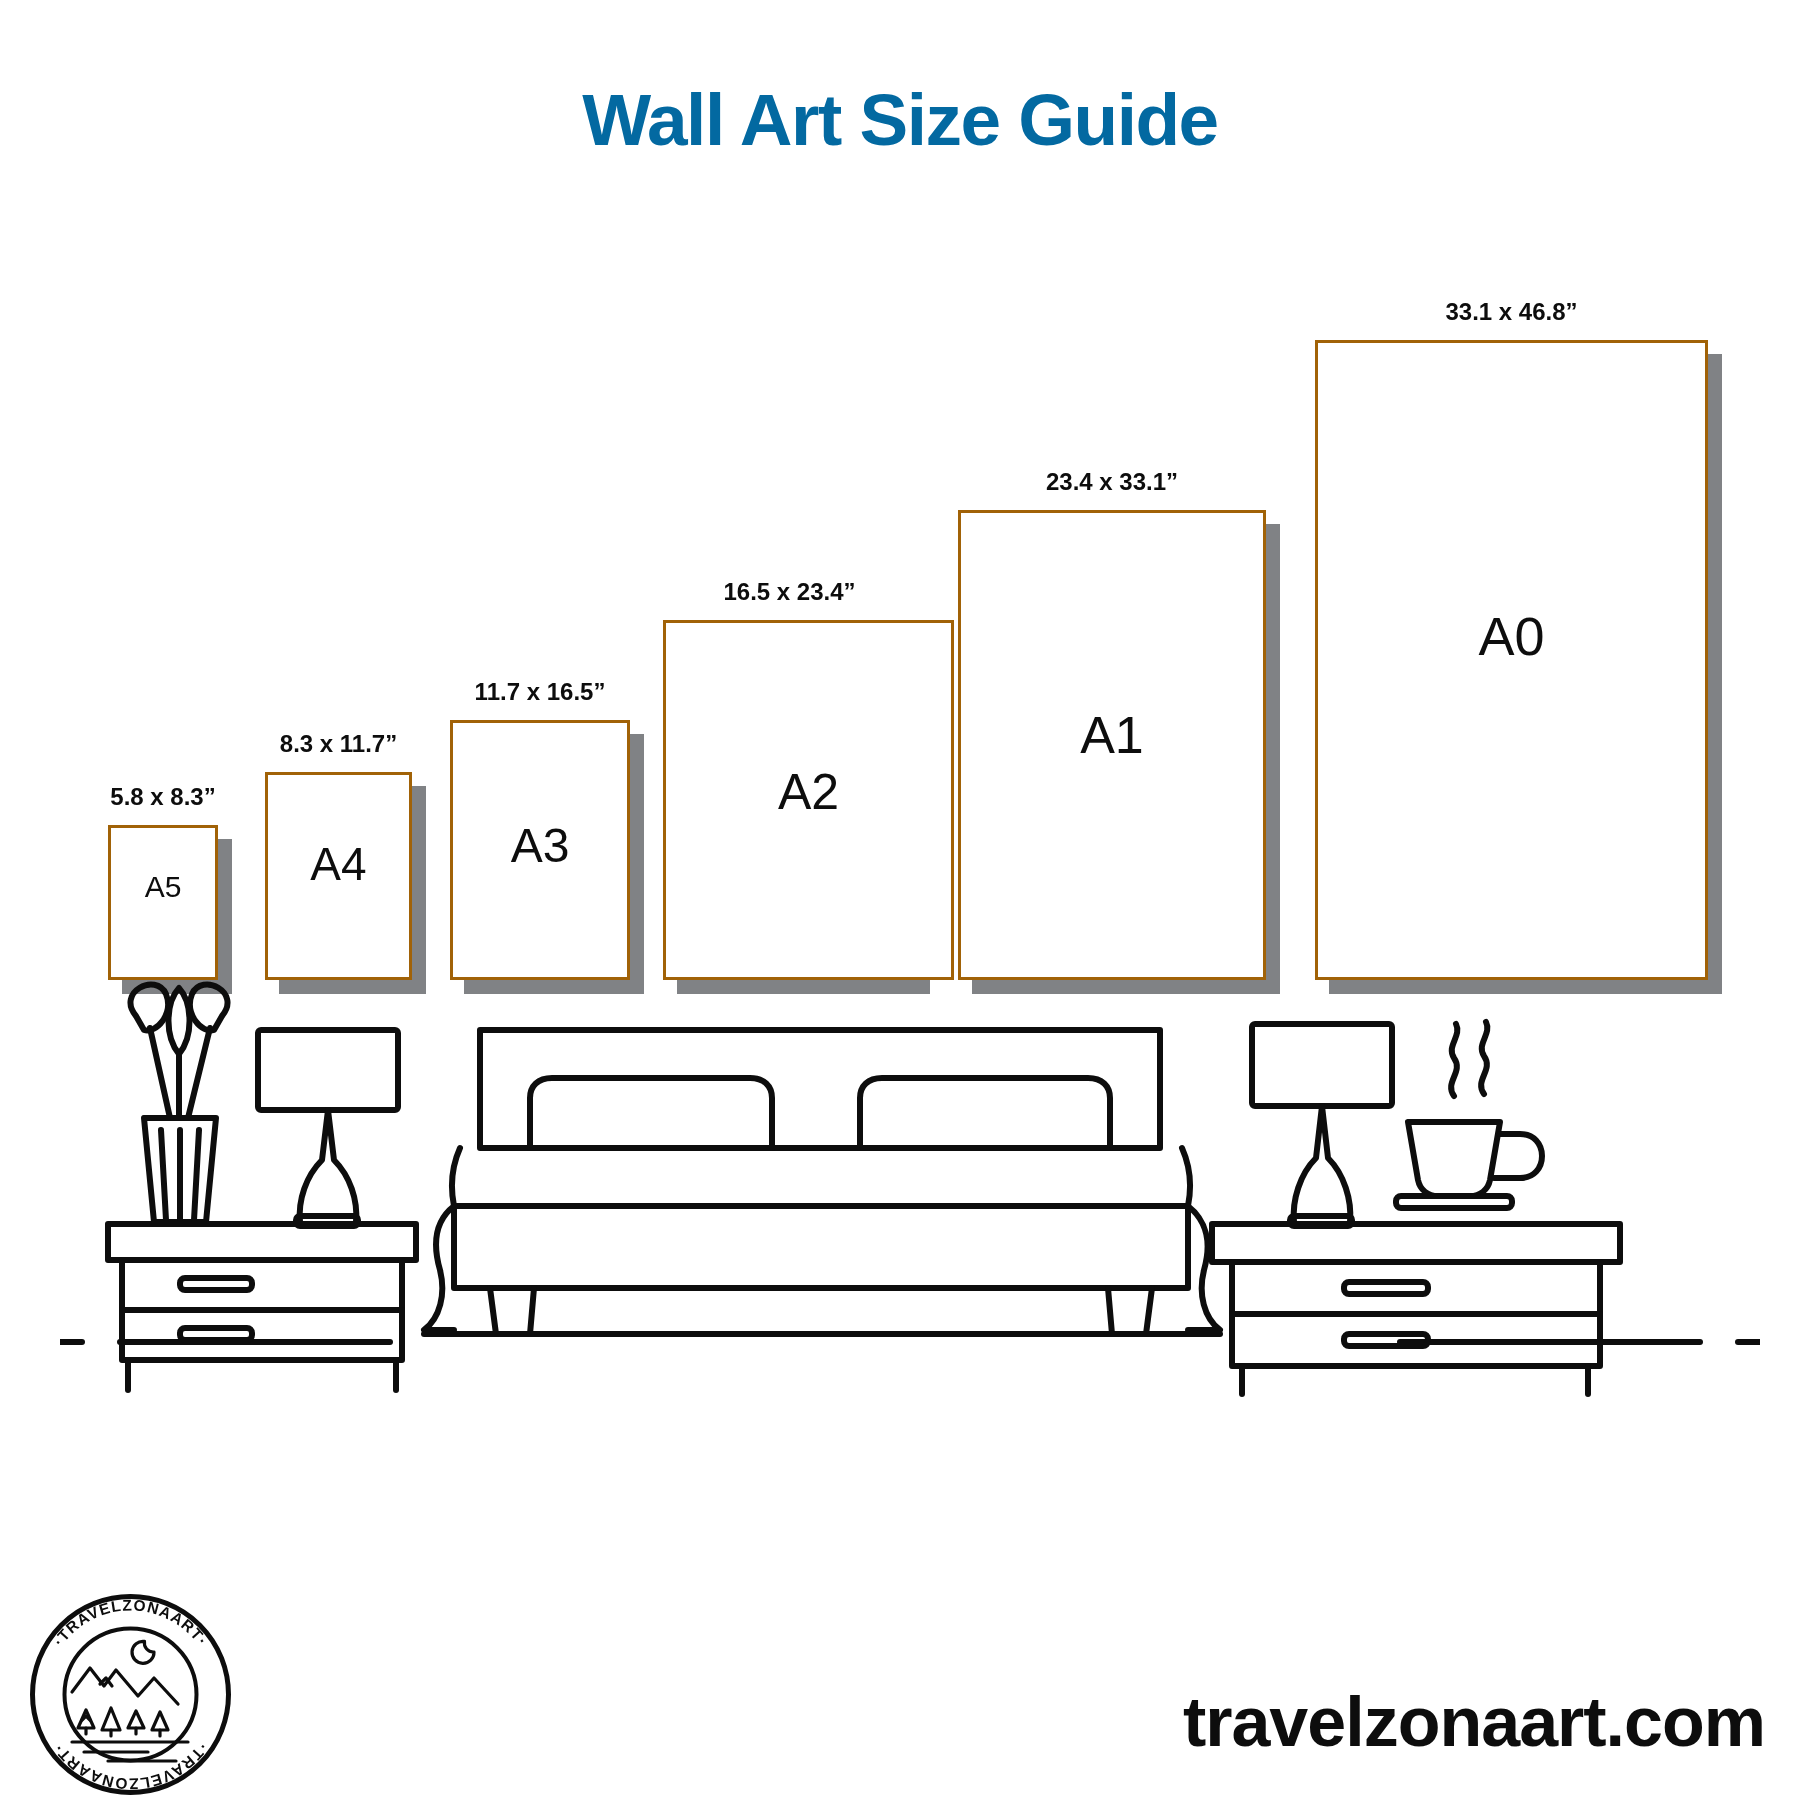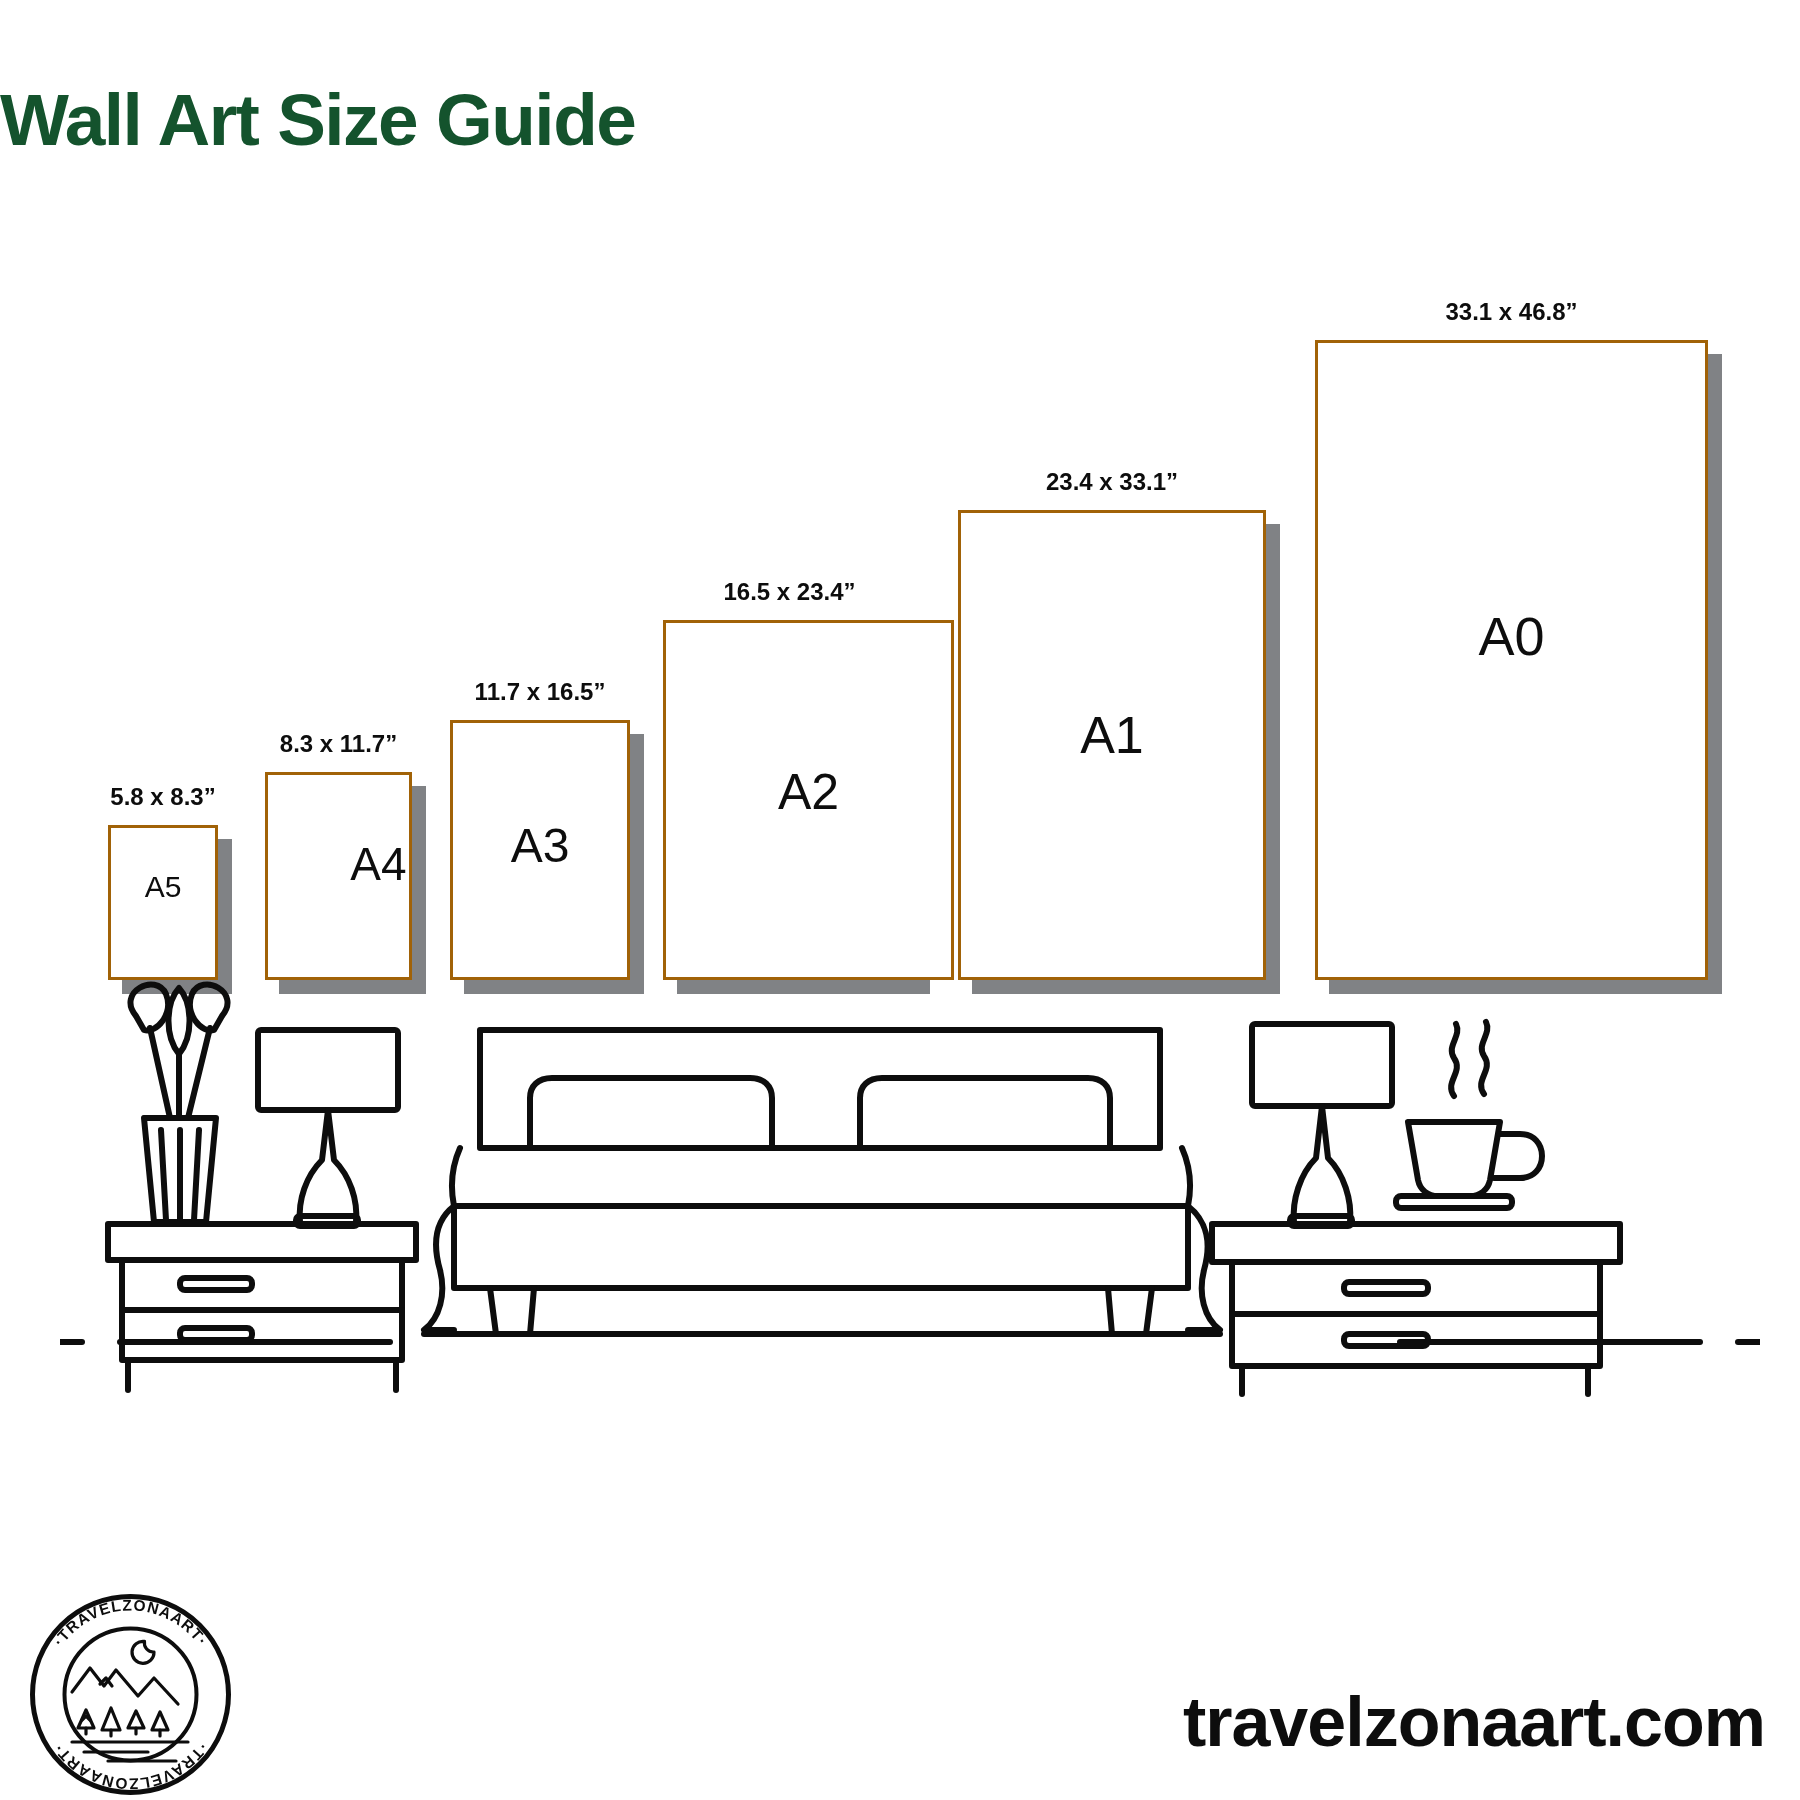--- a/index.html
+++ b/index.html
@@ -15,25 +15,25 @@
     font-family: "Liberation Sans", sans-serif;
     color: #111111;
   }
 
   
   .title {
     position: absolute;
     top: 78px;
     left: 0;
     width: 100%;
-    text-align: left;
+    text-align: center;
     font-size: 73px;
     font-weight: bold;
     letter-spacing: -1.5px;
-    color: #14532d;
+    color: #0369a1;
   }
 
   
   .posters {
     position: absolute;
     left: 0;
     top: 280px;
     width: 100%;
     height: 700px;
   }
@@ -116,21 +116,21 @@
     <div class="poster-shadow" style="width:110px;height:155px;"></div>
     <div class="poster-frame" style="width:110px;height:155px;">
       <div class="poster-label" style="top:42px; font-size:30px;">A5</div>
     </div>
   </div>
 
   <div class="poster-group" style="left:265px; width:147px; height:208px;">
     <div class="poster-caption" style="top:-42px;">8.3 x 11.7”</div>
     <div class="poster-shadow" style="width:147px;height:208px;"></div>
     <div class="poster-frame" style="width:147px;height:208px;">
-      <div class="poster-label" style="top:62px; font-size:46px;padding-left:40px;">A4</div>
+      <div class="poster-label" style="top:62px; font-size:46px;">A4</div>
     </div>
   </div>
 
   <div class="poster-group" style="left:450px; width:180px; height:260px;">
     <div class="poster-caption" style="top:-42px;">11.7 x 16.5”</div>
     <div class="poster-shadow" style="width:180px;height:260px;"></div>
     <div class="poster-frame" style="width:180px;height:260px;text-decoration:underline;">
       <div class="poster-label" style="top:95px; font-size:48px;">A3</div>
     </div>
   </div>

